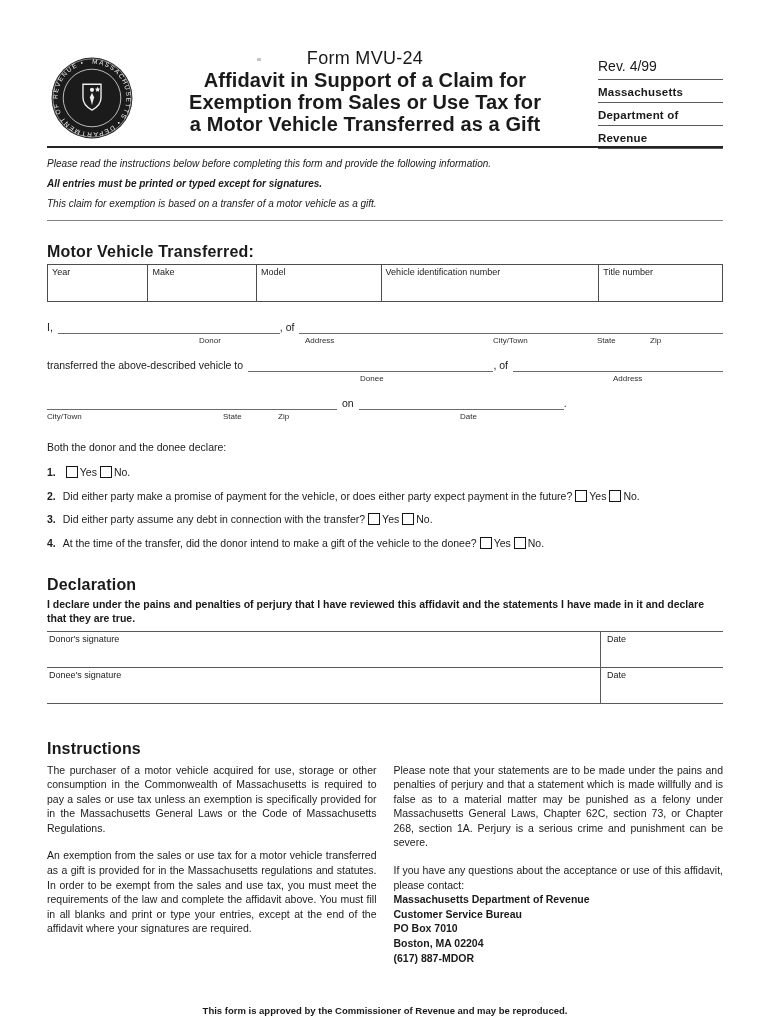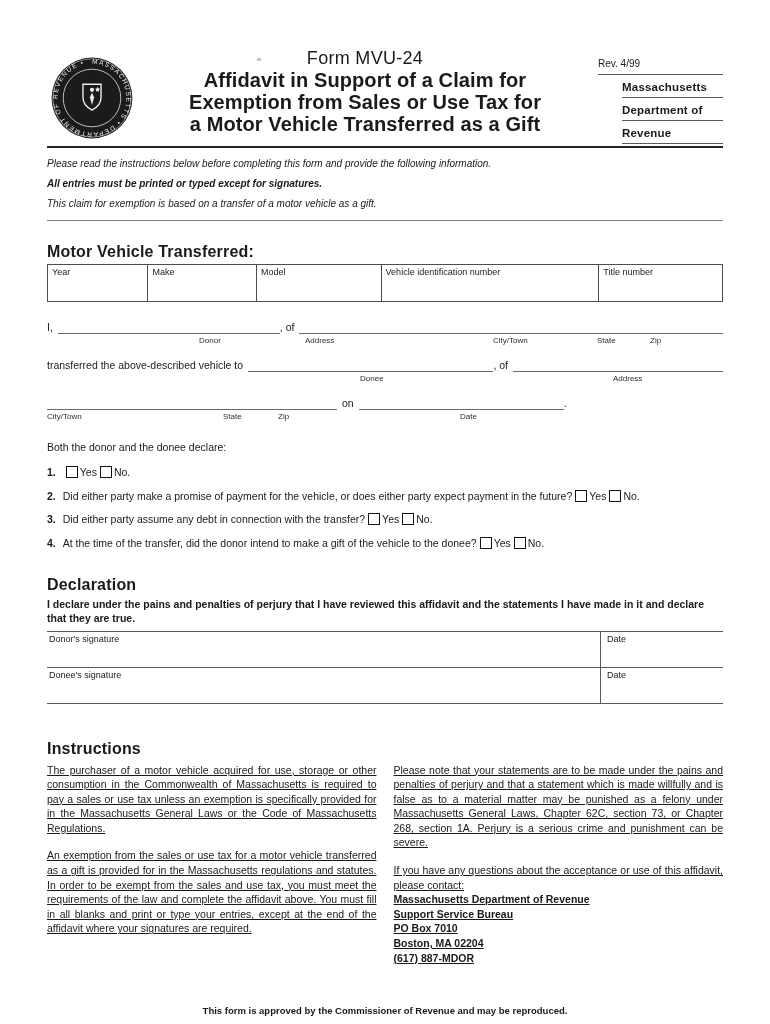--- a/index.html
+++ b/index.html
@@ -19,22 +19,22 @@
   .artifact-dash { position: absolute; top: 14px; left: 78px; width: 13px; height: 2px; background: #9a9a9a; }
   .artifact-dot  { position: absolute; top: 12px; left: 257px; width: 4px; height: 3px; background: #c4c4c4; }
 
   
   .header { position: relative; margin-top: 46px; height: 100px; }
   .seal { position: absolute; left: 2px; top: 8px; }
   .title-block { position: absolute; left: 92px; right: 132px; top: 2px; text-align: center; }
   .form-number { font-size: 18px; font-weight: 400; letter-spacing: 0.3px; }
   .title-line { font-size: 20px; font-weight: 700; line-height: 22px; letter-spacing: 0.1px; }
   .rev-block { position: absolute; right: 0; top: 10px; width: 125px; }
-  .rev-line { font-size: 10px; padding: 2px 0 5px; border-bottom: 1px solid #5a5a5a; }
-  .agency-line { font-size: 11.5px; font-weight: 700; padding: 6px 0 4px; border-bottom: 1px solid #5a5a5a; letter-spacing: 0.2px; margin-left: 24px; }
+  .rev-line { font-size: 14px; padding: 2px 0 5px; border-bottom: 1px solid #5a5a5a; }
+  .agency-line { font-size: 11.5px; font-weight: 700; padding: 6px 0 4px; border-bottom: 1px solid #5a5a5a; letter-spacing: 0.2px; }
 
   .rule-thick { height: 2px; background: #242424; margin-top: 0px; }
   .rule-thin { height: 1px; background: #828282; margin-top: 6px; }
 
   
   .intro { margin-top: 6px; font-style: italic; }
   .intro p { font-size: 10px; line-height: 20px; }
   .intro .bold { font-weight: 700; }
 
   
@@ -70,21 +70,21 @@
   .declaration { margin-top: 27px; }
   .decl-statement { font-size: 10.5px; font-weight: 700; line-height: 14px; margin-top: 3px; }
   .sig-table { margin-top: 6px; border-top: 1px solid #5a5a5a; }
   .sig-row { display: flex; height: 36px; border-bottom: 1px solid #5a5a5a; }
   .sig-cell { width: 81.8%; padding: 2px 2px; font-size: 9px; color: #222; }
   .date-cell { width: 18.2%; border-left: 1px solid #5a5a5a; padding: 2px 6px; font-size: 9px; color: #222; }
 
   
   .instructions { margin-top: 36px; }
   .inst-cols { display: flex; gap: 17px; margin-top: 5px; }
-  .inst-col { flex: 1; font-size: 10.5px; line-height: 14.6px; text-align: justify; text-decoration: underline; }
+  .inst-col { flex: 1; font-size: 10.5px; line-height: 14.6px; text-align: justify; }
   .inst-col p + p { margin-top: 13px; }
   .contact-block { font-weight: 700; text-align: left; }
 
   
   .footer { position: absolute; left: 47px; right: 47px; bottom: 54px; text-align: center; font-size: 9.5px; font-weight: 700; }
 </style>
 </head>
 <body>
 
 <div class="page">
@@ -245,21 +245,21 @@
     <div class="inst-cols">
       <div class="inst-col">
         <p>The purchaser of a motor vehicle acquired for use, storage or other consumption in the Commonwealth of Massachusetts is required to pay a sales or use tax unless an exemption is specifically provided for in the Massachusetts General Laws or the Code of Massachusetts Regulations.</p>
         <p>An exemption from the sales or use tax for a motor vehicle transferred as a gift is provided for in the Massachusetts regulations and statutes. In order to be exempt from the sales and use tax, you must meet the requirements of the law and complete the affidavit above. You must fill in all blanks and print or type your entries, except at the end of the affidavit where your signatures are required.</p>
       </div>
       <div class="inst-col">
         <p>Please note that your statements are to be made under the pains and penalties of perjury and that a statement which is made willfully and is false as to a material matter may be punished as a felony under Massachusetts General Laws, Chapter 62C, section 73, or Chapter 268, section 1A. Perjury is a serious crime and punishment can be severe.</p>
         <p>If you have any questions about the acceptance or use of this affidavit, please contact:</p>
         <div class="contact-block">
           <div>Massachusetts Department of Revenue</div>
-          <div>Support Service Bureau</div>
+          <div>Customer Service Bureau</div>
           <div>PO Box 7010</div>
           <div>Boston, MA 02204</div>
           <div>(617) 887-MDOR</div>
         </div>
       </div>
     </div>
   </div>
 
   <div class="footer">This form is approved by the Commissioner of Revenue and may be reproduced.</div>
 

